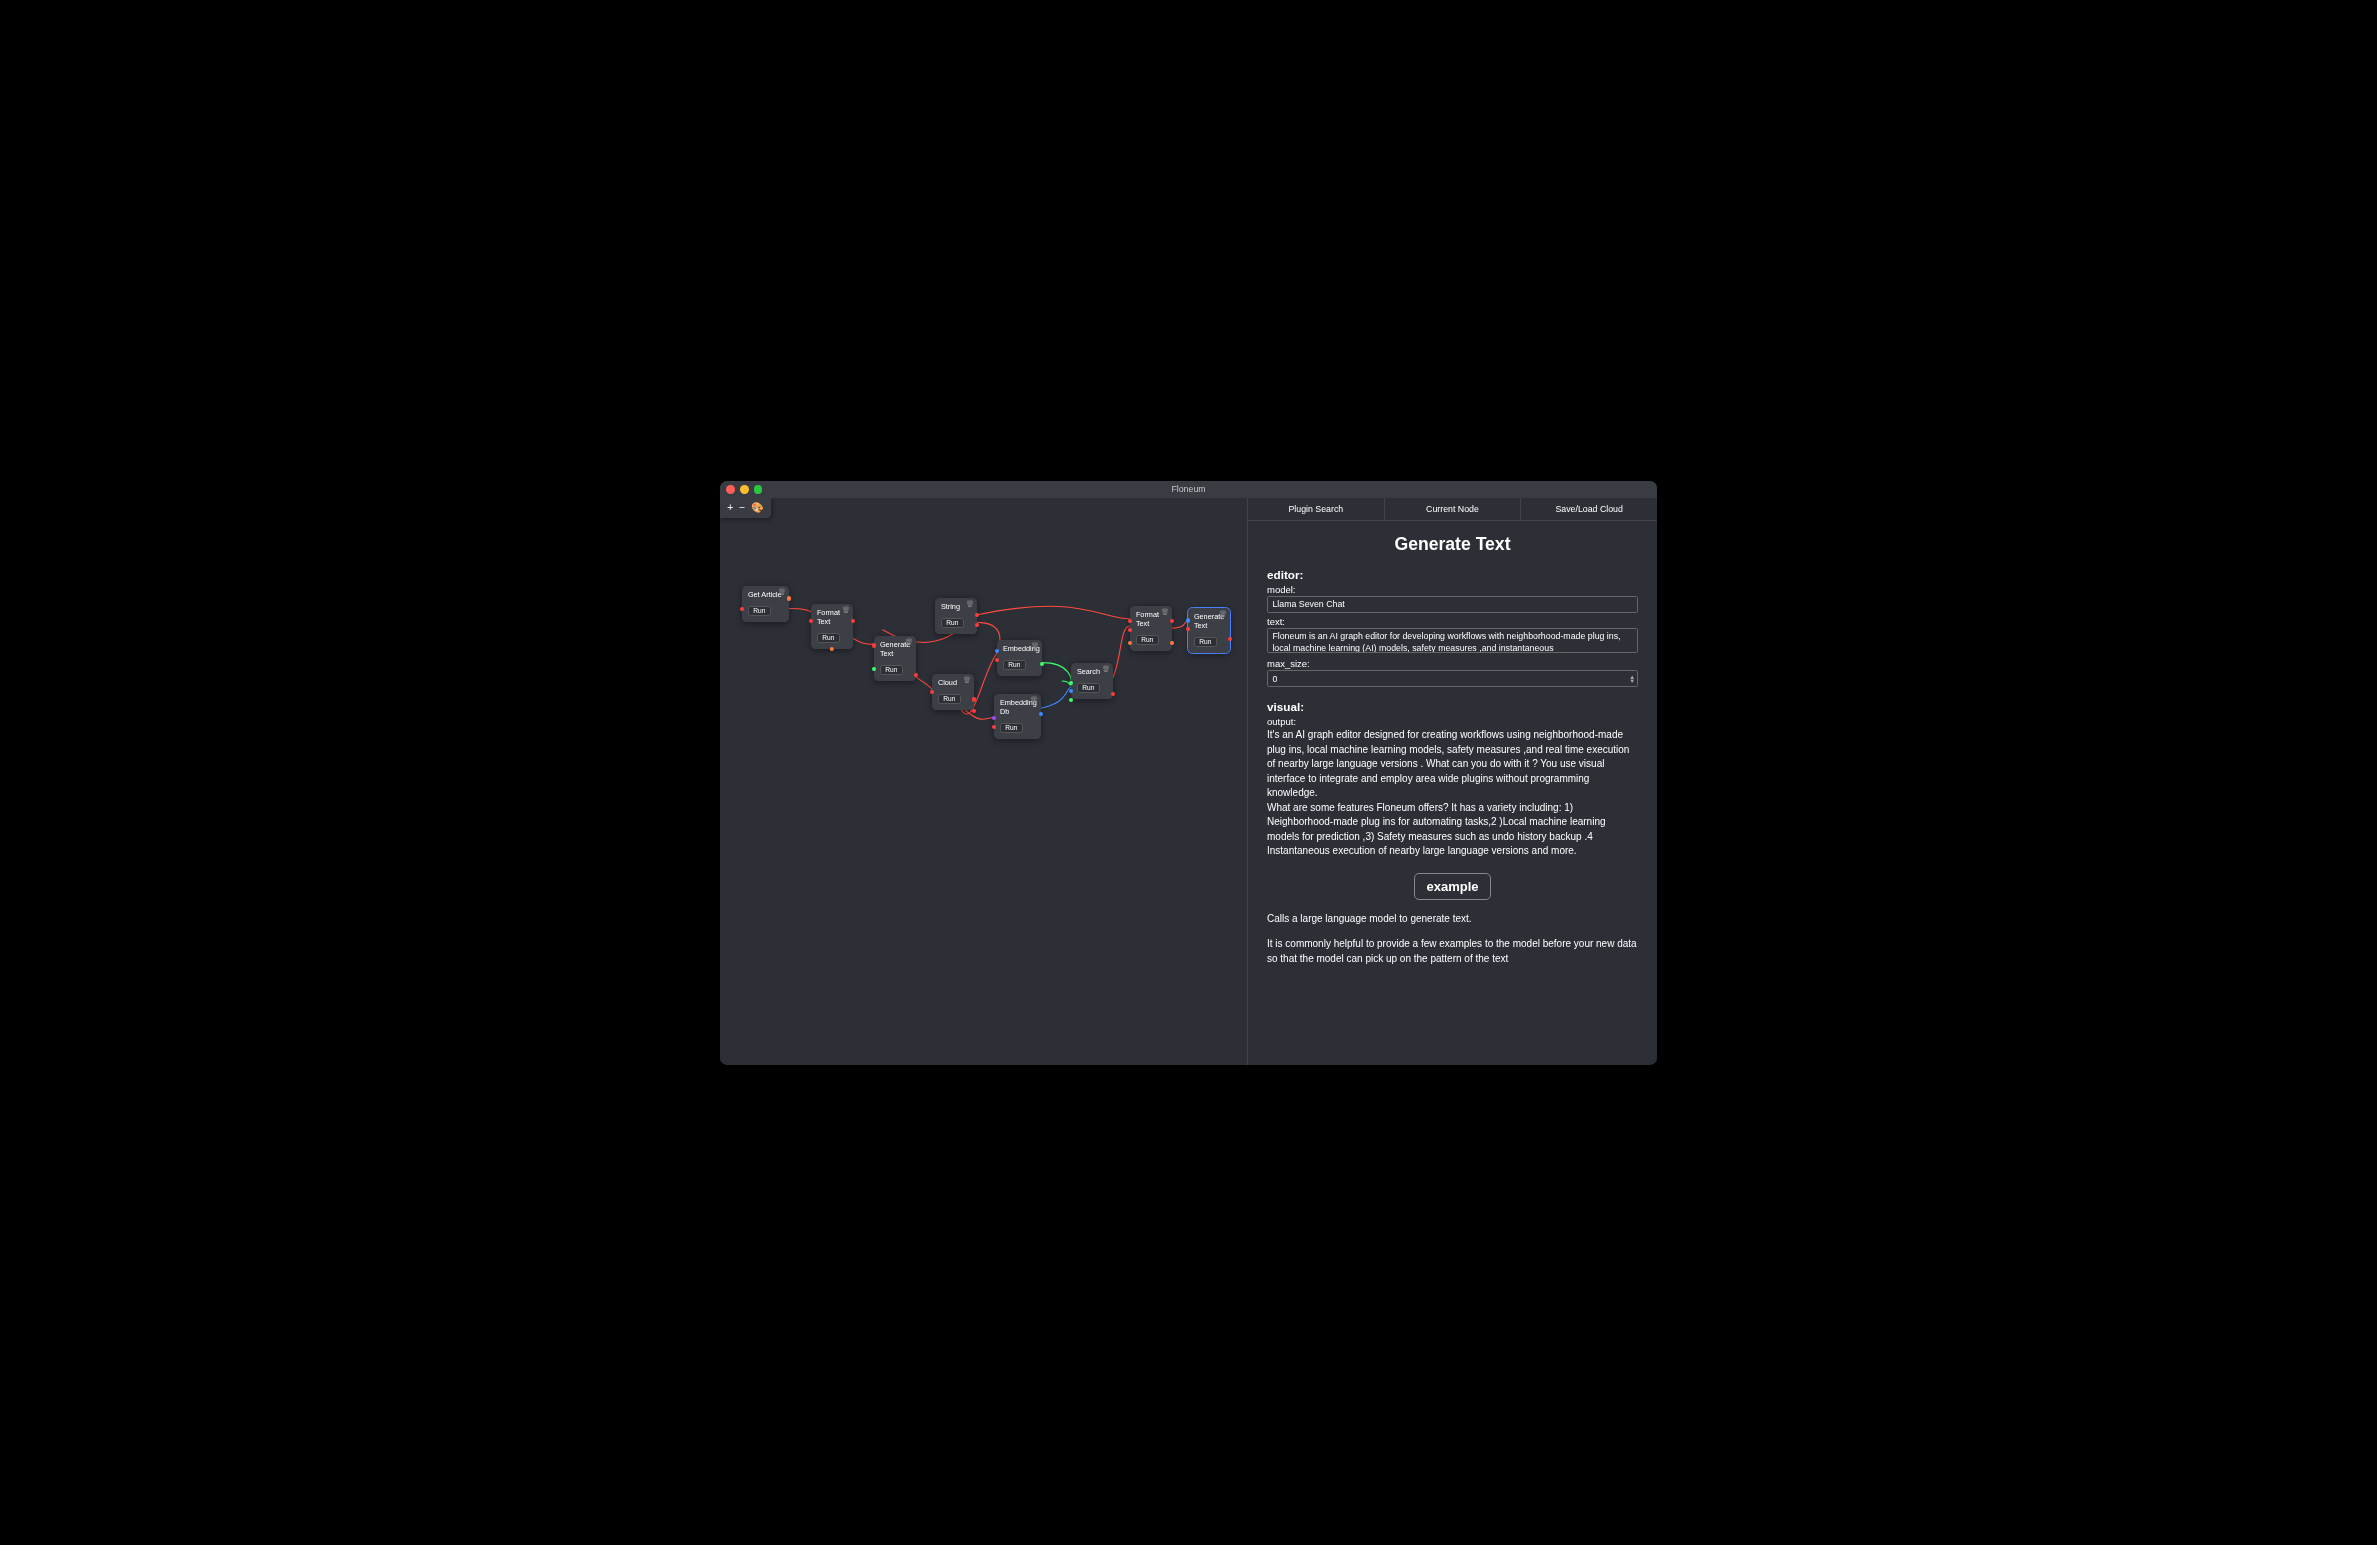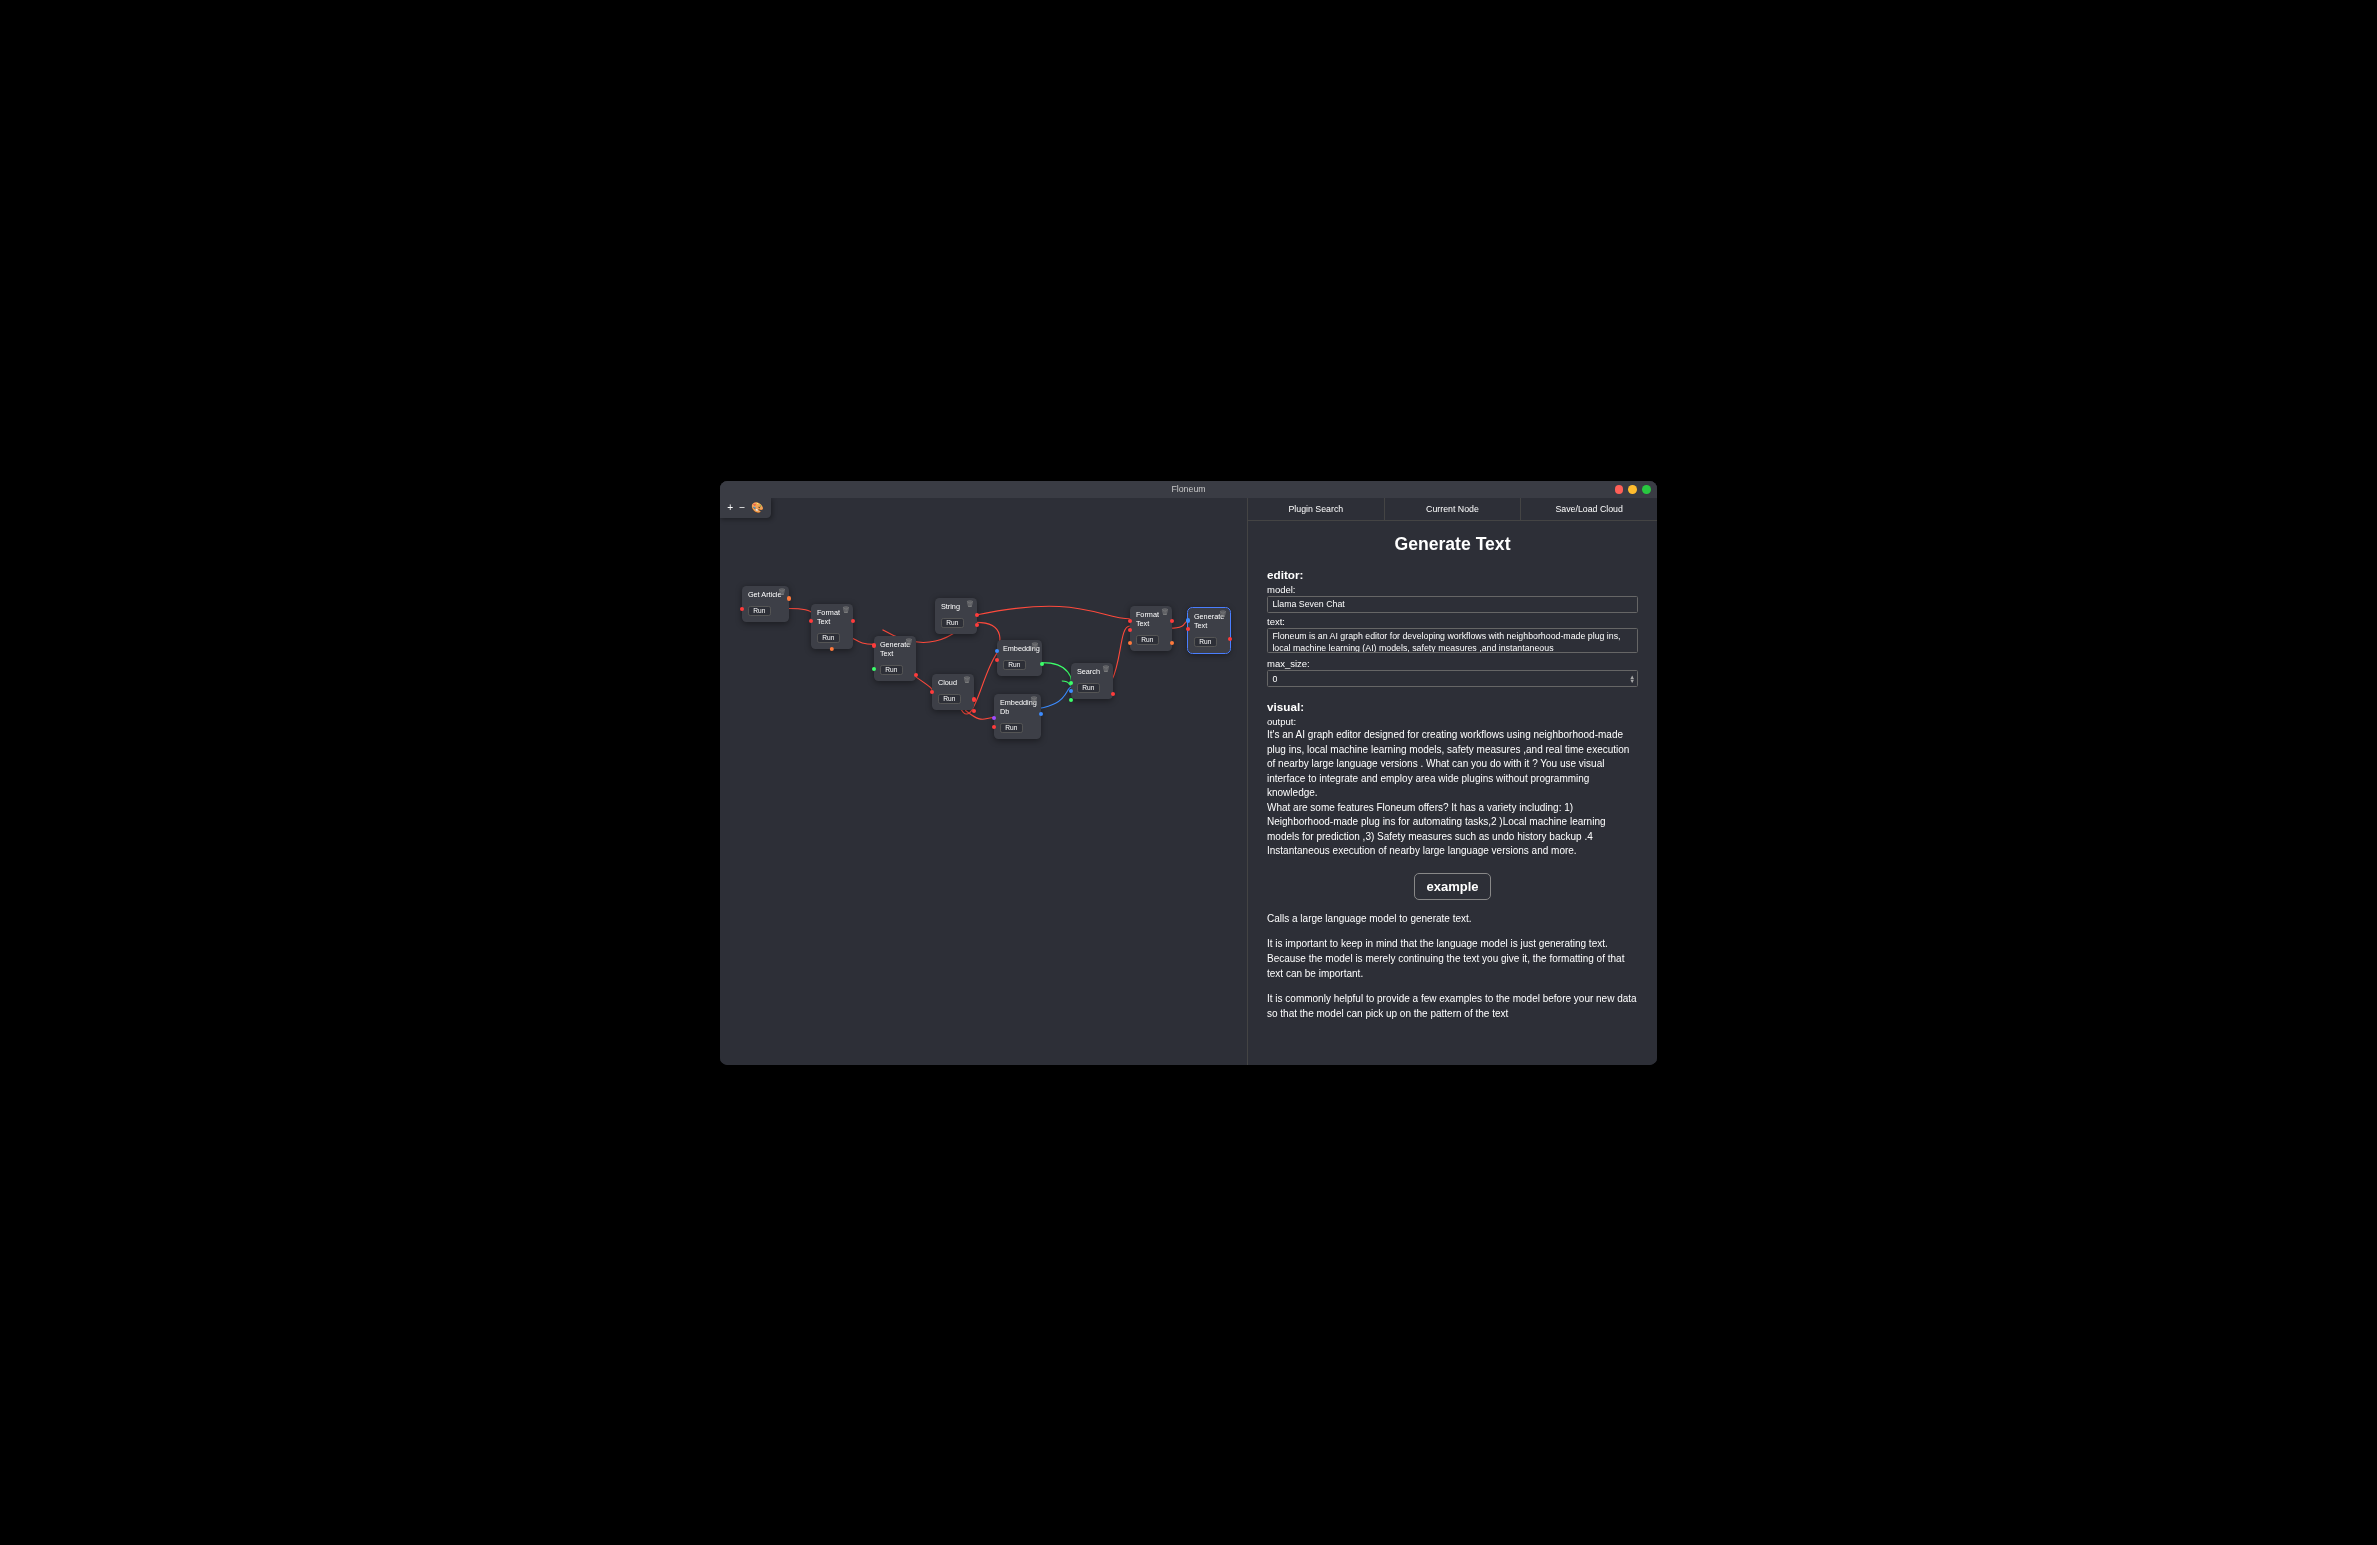--- a/index.html
+++ b/index.html
@@ -23,21 +23,20 @@
   display: flex;
   flex-direction: column;
 }
 .titlebar {
   height: 17.6px;
   background: #3a3c44;
   display: flex;
   align-items: center;
   position: relative;
   padding: 0 5.9px;
-  justify-content: flex-end;
 }
 .traffic-lights {
   display: flex;
   gap: 5.1px;
   align-items: center;
 }
 .light { width: 8.8px; height: 8.8px; border-radius: 50%; }
 .light.red { background: #ff5f57; }
 .light.yellow { background: #febc2e; }
 .light.green { background: #28c840; }
@@ -377,20 +376,19 @@
         <div class="section-head" style="margin-top:13px;">visual:</div>
         <div class="field-label">output:</div>
         <div class="output-text">
           <p>It's an AI graph editor designed for creating workflows using neighborhood-made plug ins, local machine learning models, safety measures ,and real time execution of nearby large language versions . What can you do with it ? You use visual interface to integrate and employ area wide plugins without programming knowledge.</p>
           <p>What are some features Floneum offers? It has a variety including: 1) Neighborhood-made plug ins for automating tasks,2 )Local machine learning models for prediction ,3) Safety measures such as undo history backup .4 Instantaneous execution of nearby large language versions and more.</p>
         </div>
 
         <button class="example-btn">example</button>
 
         <div class="desc">Calls a large language model to generate text.</div>
-        <div class="desc">It is important to keep in mind that the language model is just generating text. Because the model is merely continuing the text you give it, the formatting of that text can be important.</div>
         <div class="desc">It is commonly helpful to provide a few examples to the model before your new data so that the model can pick up on the pattern of the text</div>
       </div>
     </div>
 
   </div>
 </div>
 
 
 </body></html>

